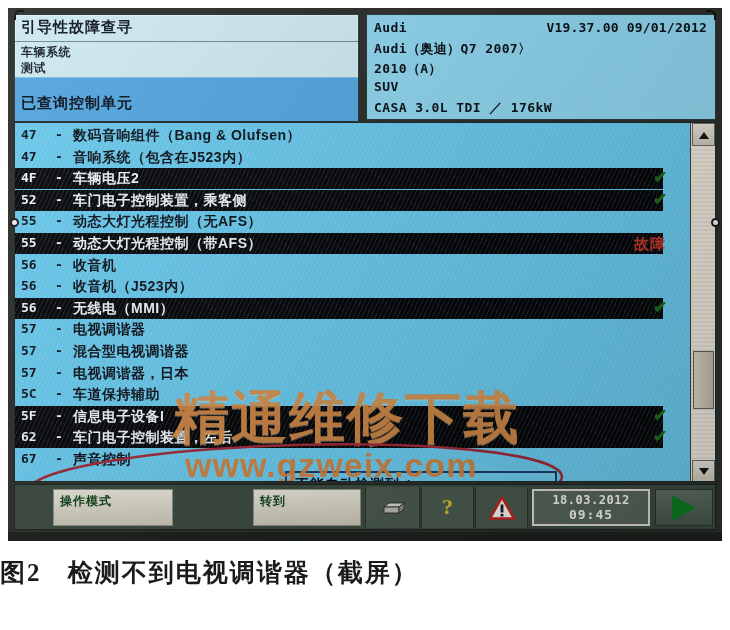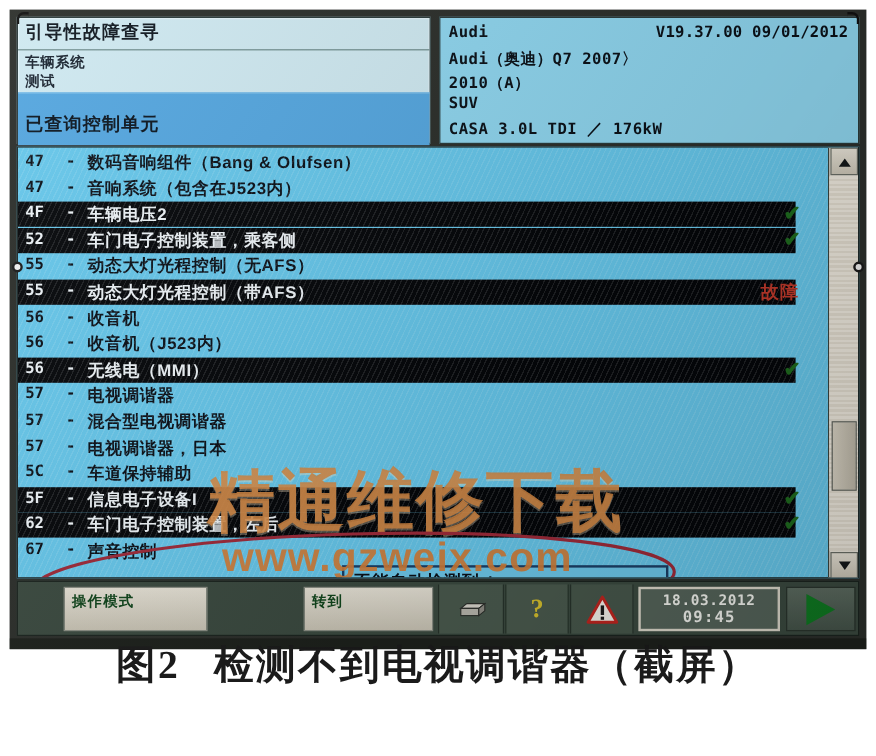--- a/index.html
+++ b/index.html
@@ -234,22 +234,22 @@
     border-left:24px solid #0f7a22;
   }
 
   
   #underline-strip{
     position:absolute; left:0; top:524px; width:714px; height:9px; background:#1d211c;
   }
 
   
   #caption{
-    position:absolute; left:0; top:532px; width:730px;
-    text-align:center; font-size:33px; font-weight:bold;
+    position:absolute; left:0; top:556px; width:730px;
+    text-align:left; font-size:25px; font-weight:bold;
     color:#1b1b1b; font-family:"Liberation Serif","DejaVu Serif",serif;
     letter-spacing:2px;
   }
   #caption .fig{ margin-right:18px; }
 </style>
 </head>
 <body>
 
 <div id="photo">
 

